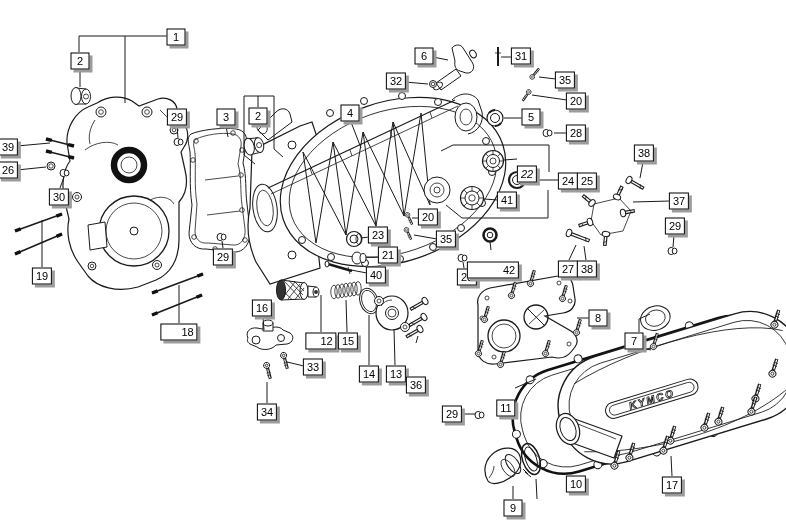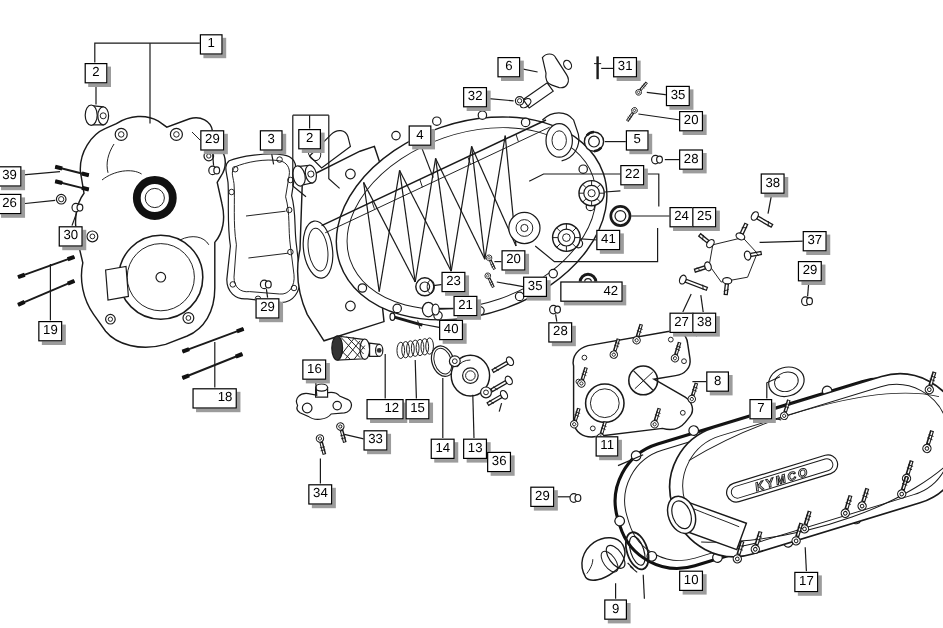--- a/index.html
+++ b/index.html
@@ -562,47 +562,47 @@
       <div class="callout" style="left: 226px; top: 117px;">3</div>
       <div class="callout" style="left: 258px; top: 116px;">2</div>
       <div class="callout" style="left: 350px; top: 113px;">4</div>
       <div class="callout" style="left: 424px; top: 56px;">6</div>
       <div class="callout" style="left: 396px; top: 81px;">32</div>
       <div class="callout" style="left: 521px; top: 56px;">31</div>
       <div class="callout" style="left: 565px; top: 80px;">35</div>
       <div class="callout" style="left: 576px; top: 101px;">20</div>
       <div class="callout" style="left: 531px; top: 117px;">5</div>
       <div class="callout" style="left: 576px; top: 133px;">28</div>
-      <div class="callout" style="left: 527px; top: 146px;">22</div>
+      <div class="callout" style="left: 527px; top: 174px; font-style: italic;">22</div>
       <div class="callout" style="left: 568px; top: 181px;">24</div>
       <div class="callout" style="left: 587px; top: 181px;">25</div>
       <div class="callout" style="left: 507px; top: 200px;">41</div>
       <div class="callout" style="left: 644px; top: 153px;">38</div>
       <div class="callout" style="left: 679px; top: 201px;">37</div>
       <div class="callout" style="left: 675px; top: 226px;">29</div>
       <div class="callout" style="left: 568px; top: 269px;">27</div>
       <div class="callout" style="left: 587px; top: 269px;">38</div>
       <div class="callout" style="left: 428px; top: 217px;">20</div>
       <div class="callout" style="left: 378px; top: 235px;">23</div>
       <div class="callout" style="left: 446px; top: 239px;">35</div>
       <div class="callout" style="left: 388px; top: 255px;">21</div>
       <div class="callout" style="left: 376px; top: 275px;">40</div>
       <div class="callout" style="left: 467px; top: 277px;">28</div>
-      <div class="callout" style="left: 493px; top: 243px; padding-left: 35px;">42</div>
+      <div class="callout" style="left: 493px; top: 270px; padding-left: 35px;">42</div>
       <div class="callout" style="left: 223px; top: 257px;">29</div>
       <div class="callout" style="left: 179px; top: 332px; padding-left: 20px;">18</div>
       <div class="callout" style="left: 262px; top: 308px;">16</div>
       <div class="callout" style="left: 321px; top: 341px; padding-left: 14px;">12</div>
       <div class="callout" style="left: 348px; top: 341px;">15</div>
       <div class="callout" style="left: 313px; top: 367px;">33</div>
       <div class="callout" style="left: 267px; top: 412px;">34</div>
       <div class="callout" style="left: 369px; top: 374px;">14</div>
       <div class="callout" style="left: 396px; top: 374px;">13</div>
       <div class="callout" style="left: 416px; top: 352px; margin-top: 33px;">36</div>
       <div class="callout" style="left: 598px; top: 318px;">8</div>
       <div class="callout" style="left: 634px; top: 341px;">7</div>
-      <div class="callout" style="left: 506px; top: 372px;">11</div>
+      <div class="callout" style="left: 506px; top: 408px;">11</div>
       <div class="callout" style="left: 452px; top: 414px;">29</div>
       <div class="callout" style="left: 513px; top: 508px;">9</div>
       <div class="callout" style="left: 538px; top: 484px; margin-left: 38px;">10</div>
       <div class="callout" style="left: 672px; top: 485px;">17</div>
     </div>
 </div>
 
 </body></html>

